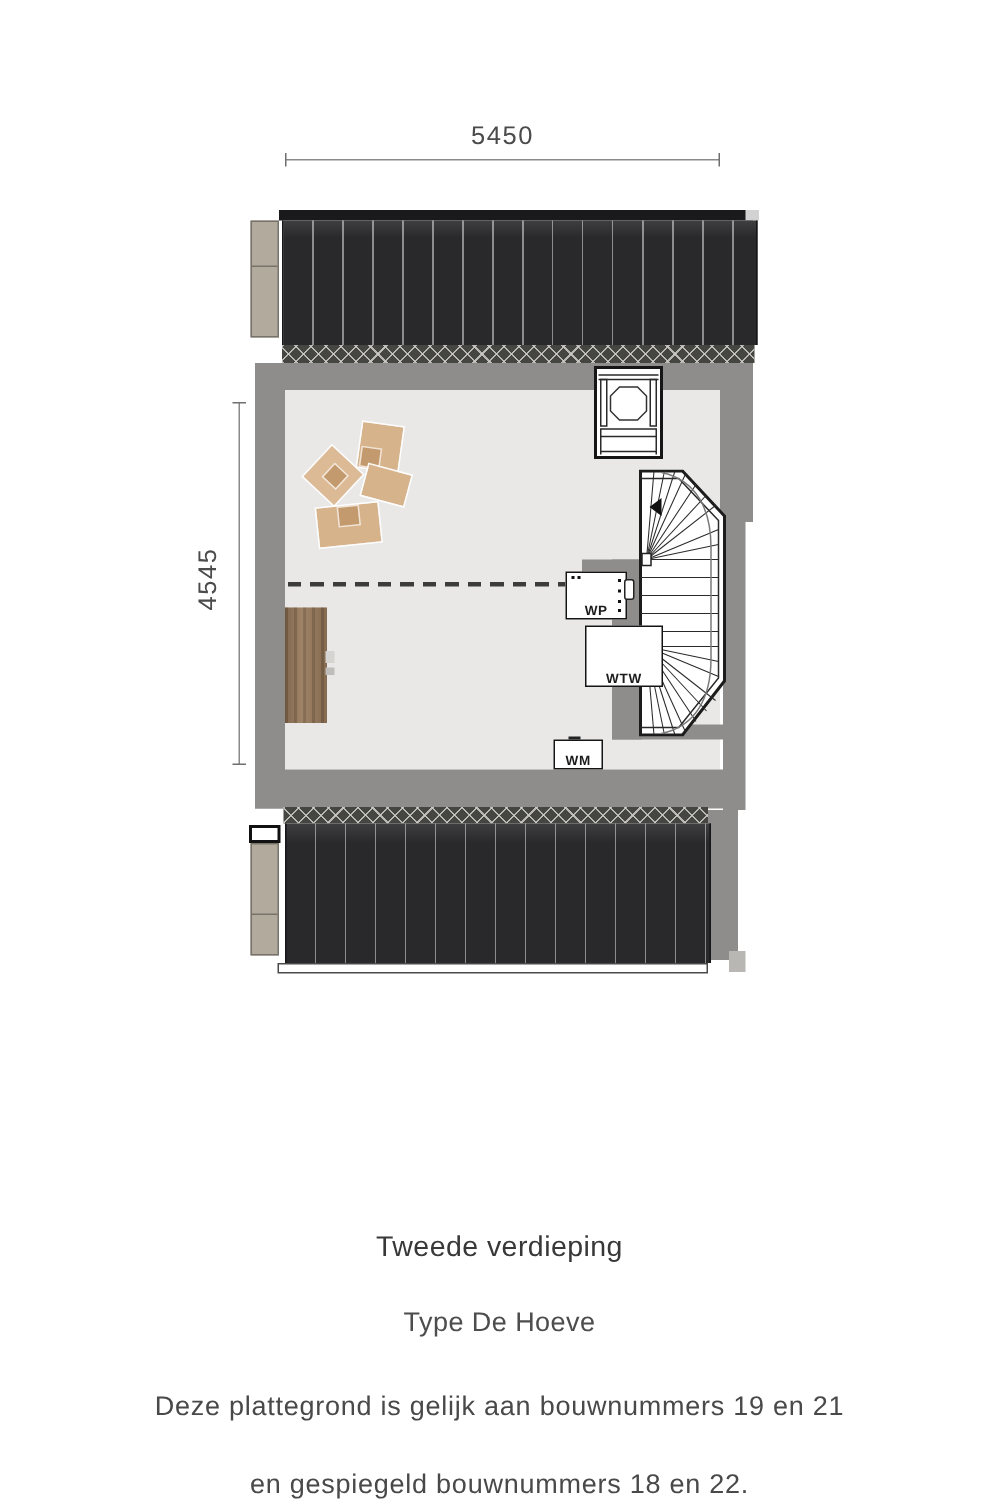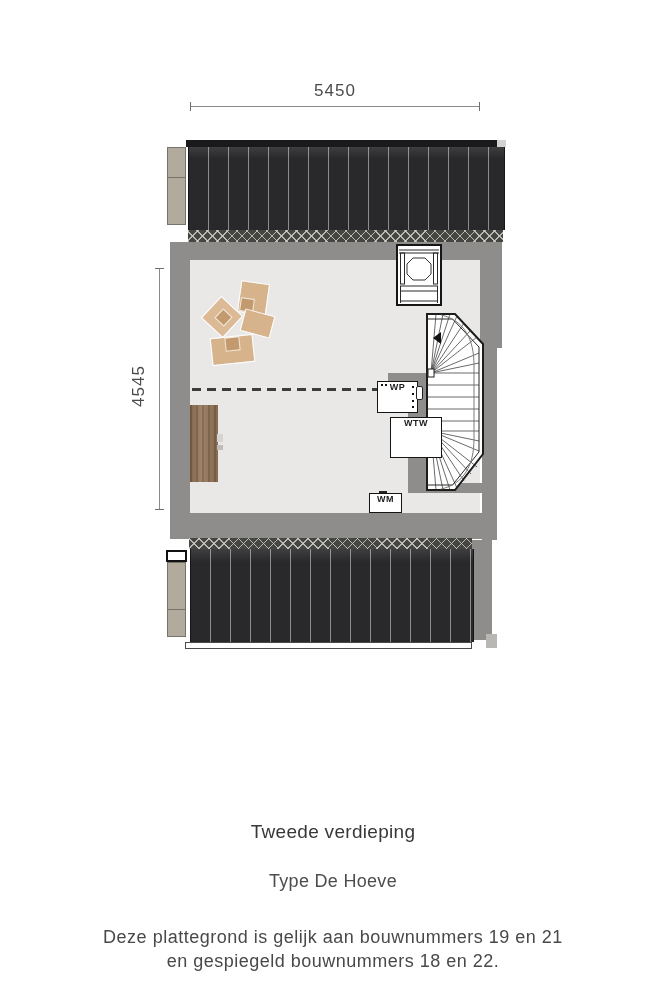--- a/index.html
+++ b/index.html
@@ -30,38 +30,38 @@
            repeating-linear-gradient(45deg, rgba(206,204,198,.85) 0 1px, transparent 1px 7px),
            repeating-linear-gradient(135deg, rgba(206,204,198,.85) 0 1px, transparent 1px 7px);}
   .beige{background:#b2aa9d;border:1px solid #77736a;box-sizing:border-box;}
   .beige .split{position:absolute;left:0;right:0;height:1px;background:#77736a;}
   .trim{background:#ffffff;border:1px solid #4a4a4a;box-sizing:border-box;}
   .capbox{background:#ffffff;border:2px solid #111111;box-sizing:border-box;}
 
   
   .dashes{height:2.5px;background-image:repeating-linear-gradient(90deg,#3c3c3c 0 9px, transparent 9px 15px);}
   .unit{background:#ffffff;border:1.5px solid #141414;box-sizing:border-box;
-        display:flex;align-items:flex-start;justify-content:center;
+        display:flex;align-items:flex-end;justify-content:center;
         font-size:9px;font-weight:bold;color:#1b1b1b;letter-spacing:.5px;}
   .dot{width:2px;height:2px;background:#111;}
   .handle{width:5px;height:12px;border:1px solid #222;border-radius:2px;background:#fff;}
   .desk{background-color:#97795b;
         background-image:
           linear-gradient(90deg, rgba(0,0,0,.15), rgba(255,255,255,.08) 40%, rgba(0,0,0,.12)),
           repeating-linear-gradient(90deg, rgba(60,40,20,.25) 0 2px, transparent 2px 6px);}
   .furn{background:#d7b38c;outline:1px solid rgba(255,255,255,.9);}
   .furn-in{background:#c39a6e;outline:1px solid rgba(255,255,255,.65);}
 
   
   .caption{position:absolute;left:0;top:820px;width:666px;text-align:center;color:#4d4d4d;}
   .cap-title{font-size:19px;font-weight:normal;color:#383838;line-height:24px;letter-spacing:.3px;}
   .cap-sub{font-size:18px;line-height:24px;letter-spacing:.3px;margin-top:25px;}
   .cap-bnr{font-size:18px;line-height:22px;letter-spacing:.3px;}
   .cap-note{margin-top:32px;}
-  .cap-note div{font-size:18px;line-height:24px;letter-spacing:.5px;color:#494949;}
+  .cap-note div{font-size:18px;line-height:24px;letter-spacing:.5px;color:#494949;margin-top:28px;}
 </style>
 </head>
 <body>
 
 <div class="canvas">
 
   <div class="abs dim-label" style="left:302px;top:81px;width:66px;">5450</div>
   <div class="abs dim-line-h" style="left:190px;top:106px;width:290px;"></div>
   <div class="abs tick-v" style="left:190px;top:102px;"></div>
   <div class="abs tick-v" style="left:479px;top:102px;"></div>

